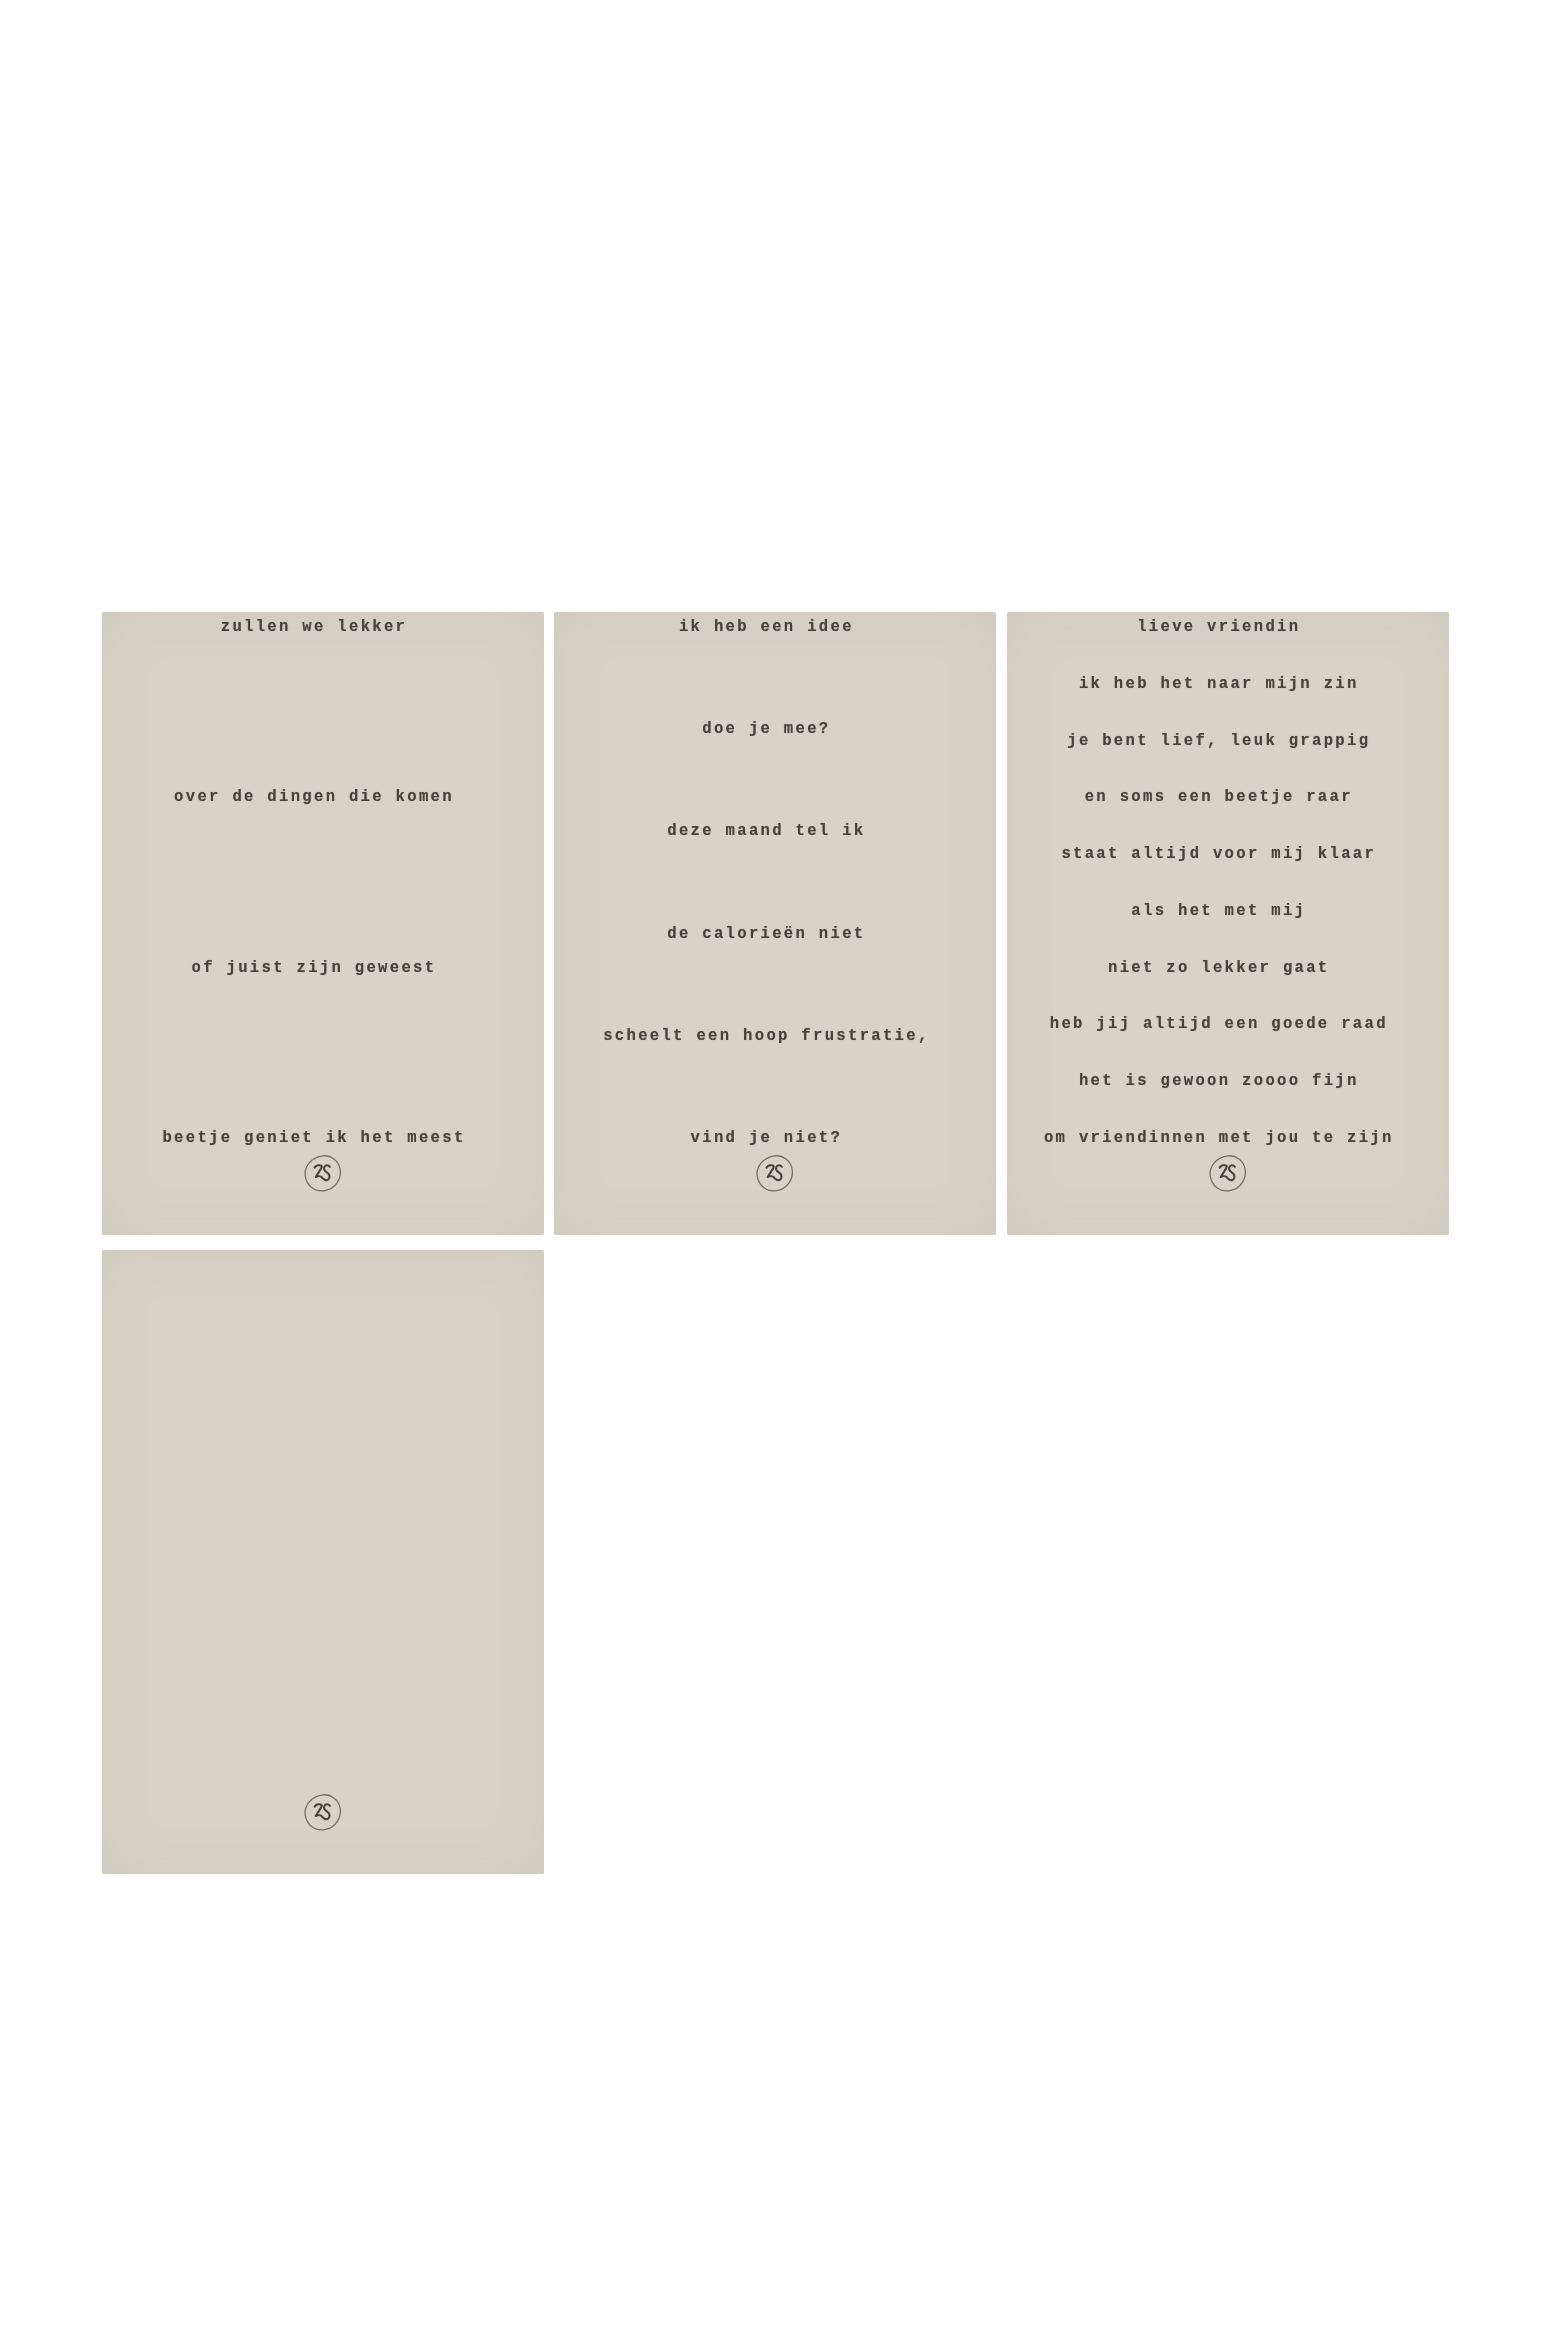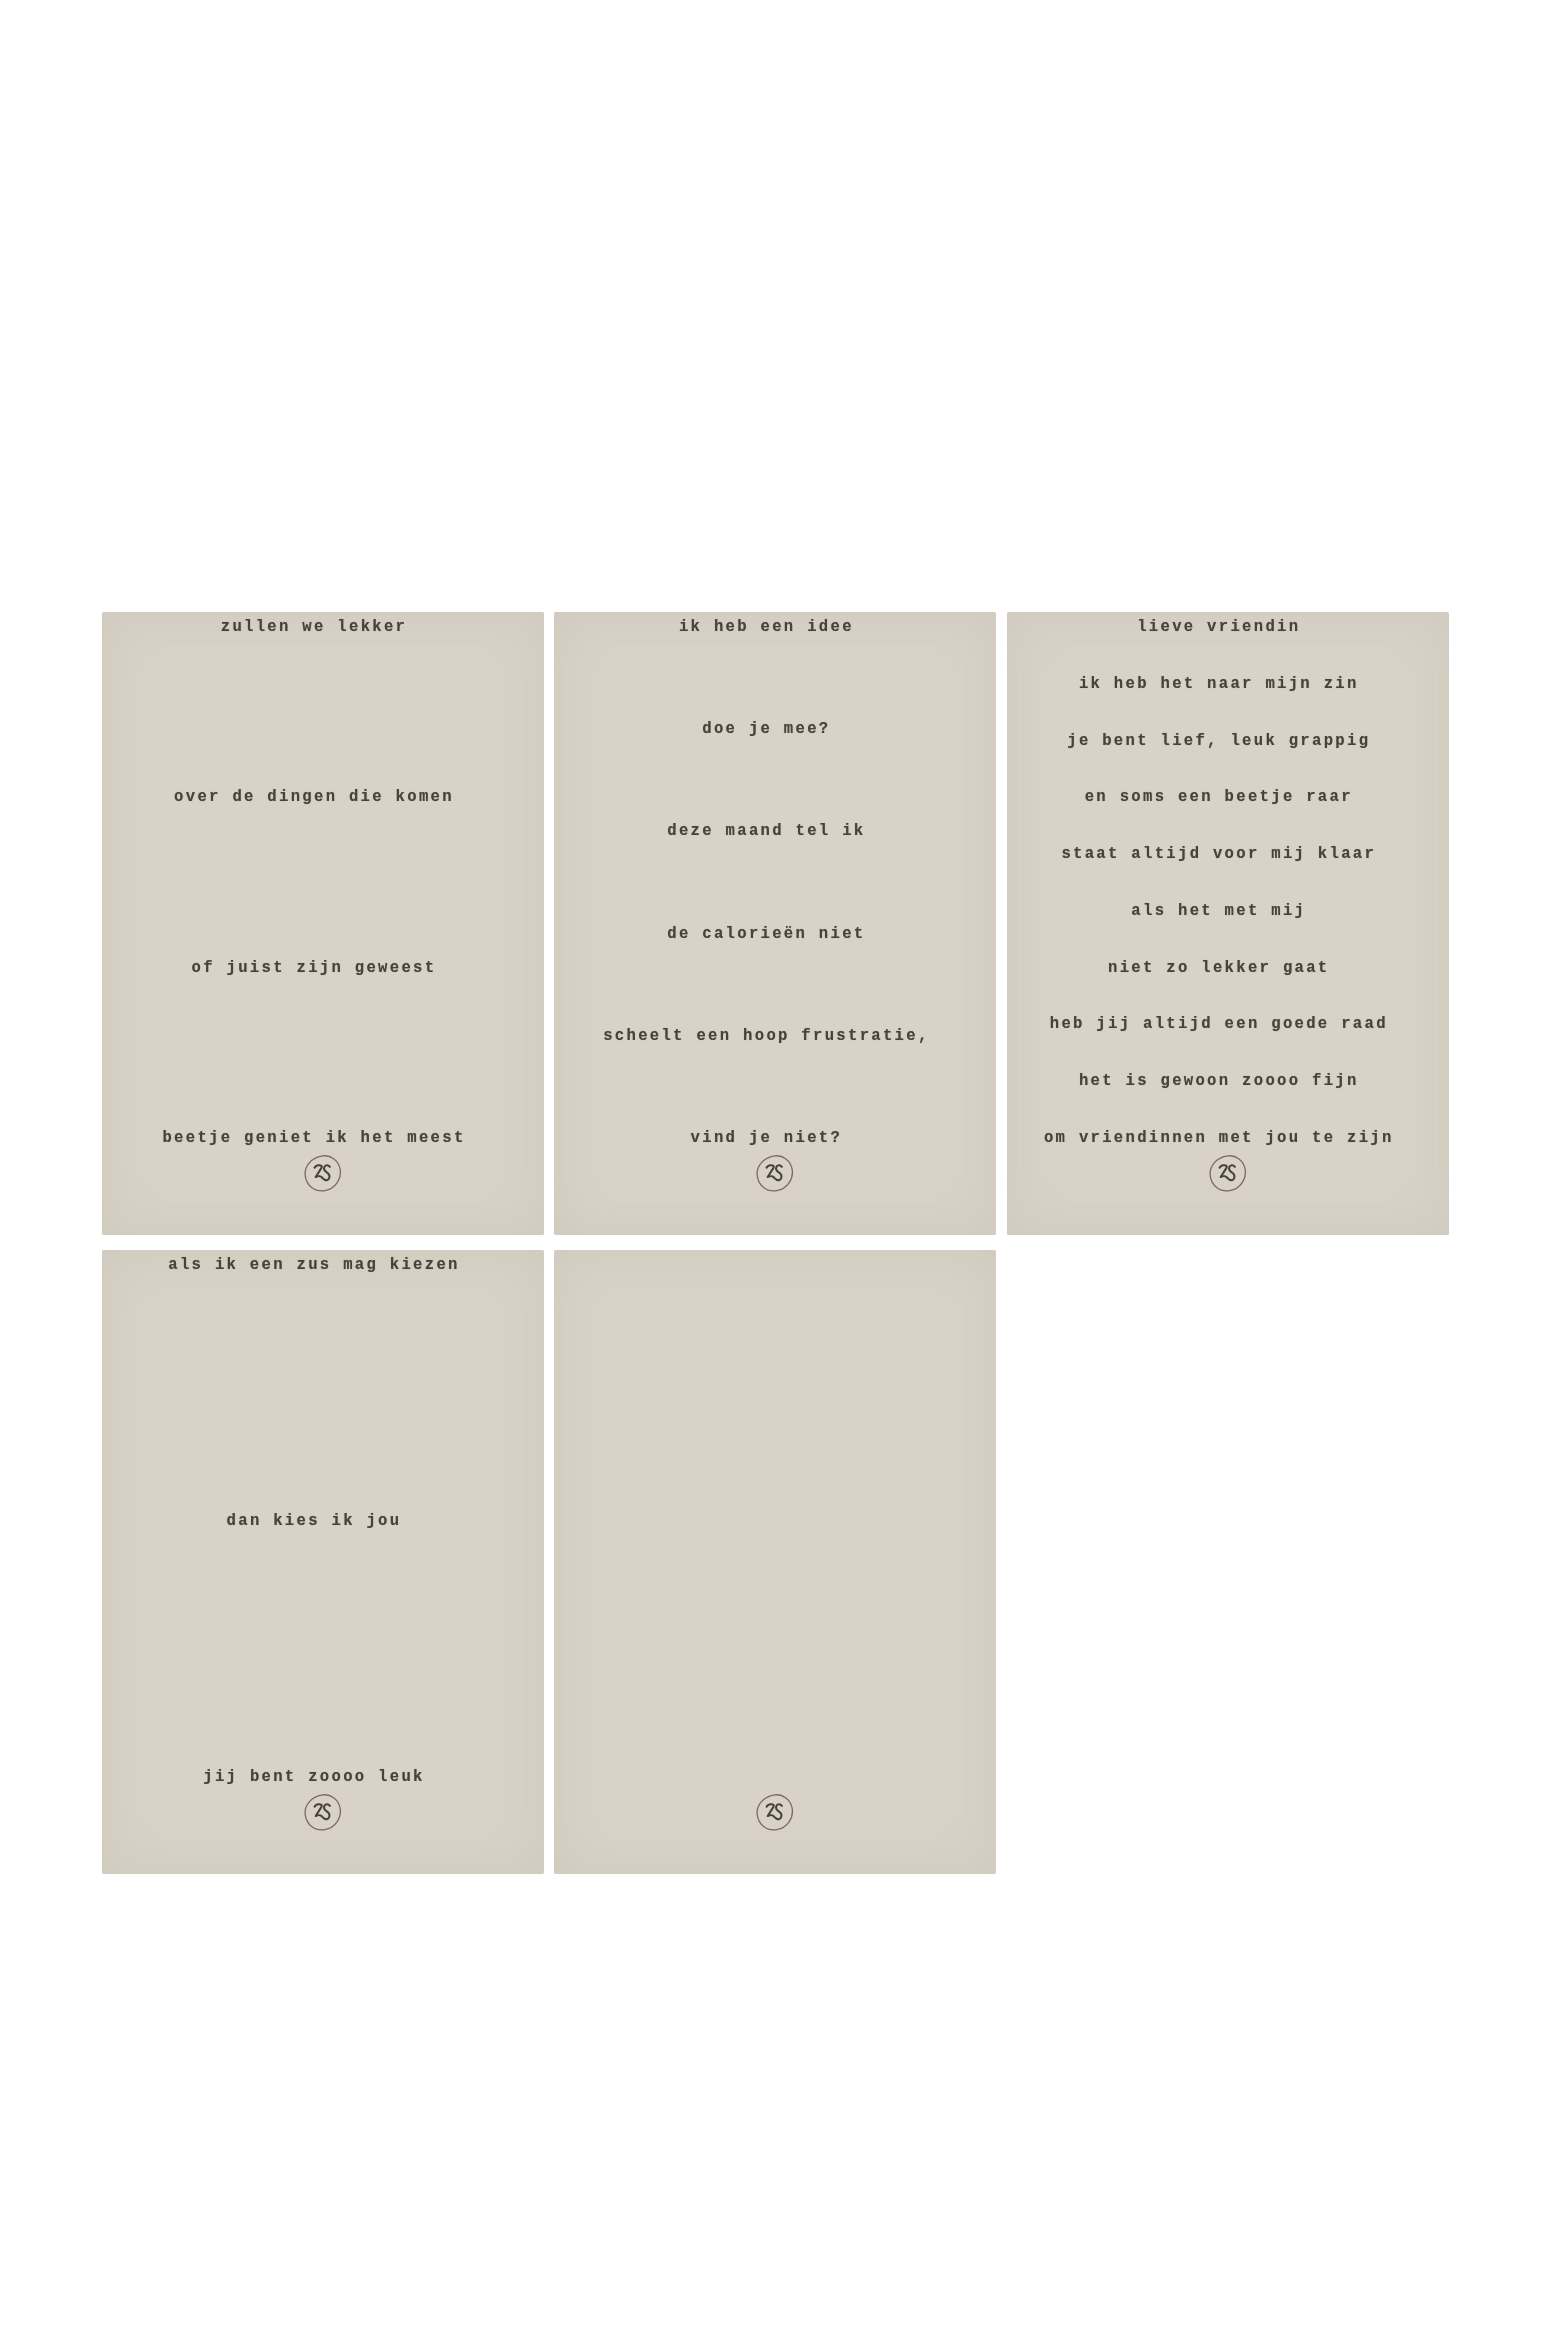--- a/index.html
+++ b/index.html
@@ -122,32 +122,20 @@
         <div class="card-line">het is gewoon zoooo fijn</div>
         <div class="card-line">om vriendinnen met jou te zijn</div>
       </div>
     <svg class="zs-logo" viewBox="0 0 50 50" aria-hidden="true">
       <path class="logo-circle" d="M25.5,4.5 C34.5,3.3 44,10 45.6,20.5 C47.2,31 40.2,42.8 27.6,44.9 C16,46.8 6.2,39 4.9,27.5 C3.6,16 12.5,6.2 25.5,4.5 Z"></path>
       <path class="logo-letter" d="M15.8,18.2 C17.6,15.4 21.6,14.6 23.8,16.1 C24.6,16.7 24.3,17.6 23.6,18.7 L17.1,29.1 C20,27.4 23.6,28 25.1,30.4"></path>
       <path class="logo-letter" d="M33.6,17.2 C31.6,14.6 28.2,14.8 27.1,17.5 C26.1,20.1 27.6,22.1 30,23.6 C32.8,25.4 33.6,27.8 32.8,30.3 C31.9,33.1 28.5,33.6 26.4,31.4"></path>
     </svg>
   </div>
 
-  <div class="card">
-    <div class="card-text">
-        <div class="card-line">als ik een zus mag kiezen</div>
-        <div class="card-line">dan kies ik jou</div>
-        <div class="card-line">jij bent zoooo leuk</div>
-      </div>
-    <svg class="zs-logo" viewBox="0 0 50 50" aria-hidden="true">
-      <path class="logo-circle" d="M25.5,4.5 C34.5,3.3 44,10 45.6,20.5 C47.2,31 40.2,42.8 27.6,44.9 C16,46.8 6.2,39 4.9,27.5 C3.6,16 12.5,6.2 25.5,4.5 Z"></path>
-      <path class="logo-letter" d="M15.8,18.2 C17.6,15.4 21.6,14.6 23.8,16.1 C24.6,16.7 24.3,17.6 23.6,18.7 L17.1,29.1 C20,27.4 23.6,28 25.1,30.4"></path>
-      <path class="logo-letter" d="M33.6,17.2 C31.6,14.6 28.2,14.8 27.1,17.5 C26.1,20.1 27.6,22.1 30,23.6 C32.8,25.4 33.6,27.8 32.8,30.3 C31.9,33.1 28.5,33.6 26.4,31.4"></path>
-    </svg>
-  </div>
 
   <div class="card">
     <svg class="zs-logo" viewBox="0 0 50 50" aria-hidden="true">
       <path class="logo-circle" d="M25.5,4.5 C34.5,3.3 44,10 45.6,20.5 C47.2,31 40.2,42.8 27.6,44.9 C16,46.8 6.2,39 4.9,27.5 C3.6,16 12.5,6.2 25.5,4.5 Z"></path>
       <path class="logo-letter" d="M15.8,18.2 C17.6,15.4 21.6,14.6 23.8,16.1 C24.6,16.7 24.3,17.6 23.6,18.7 L17.1,29.1 C20,27.4 23.6,28 25.1,30.4"></path>
       <path class="logo-letter" d="M33.6,17.2 C31.6,14.6 28.2,14.8 27.1,17.5 C26.1,20.1 27.6,22.1 30,23.6 C32.8,25.4 33.6,27.8 32.8,30.3 C31.9,33.1 28.5,33.6 26.4,31.4"></path>
     </svg>
   </div>
 </div>
 

